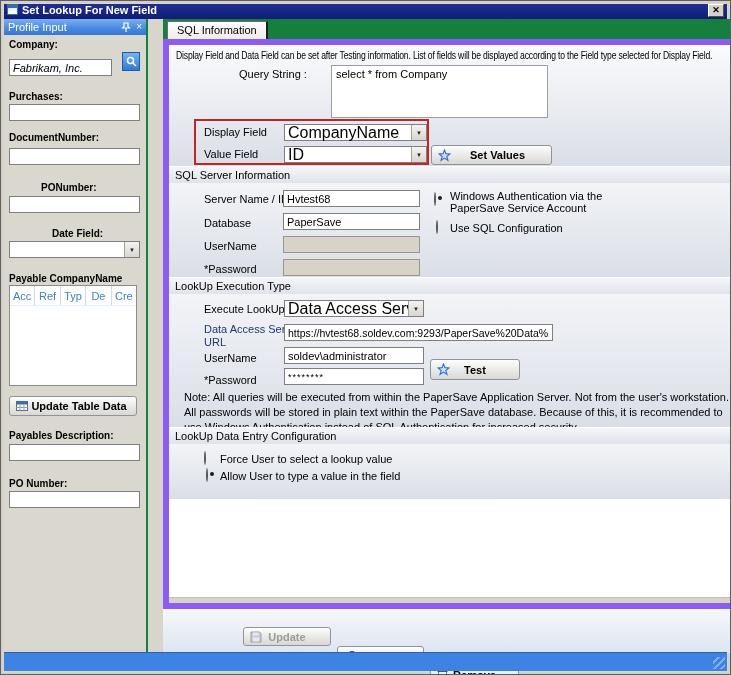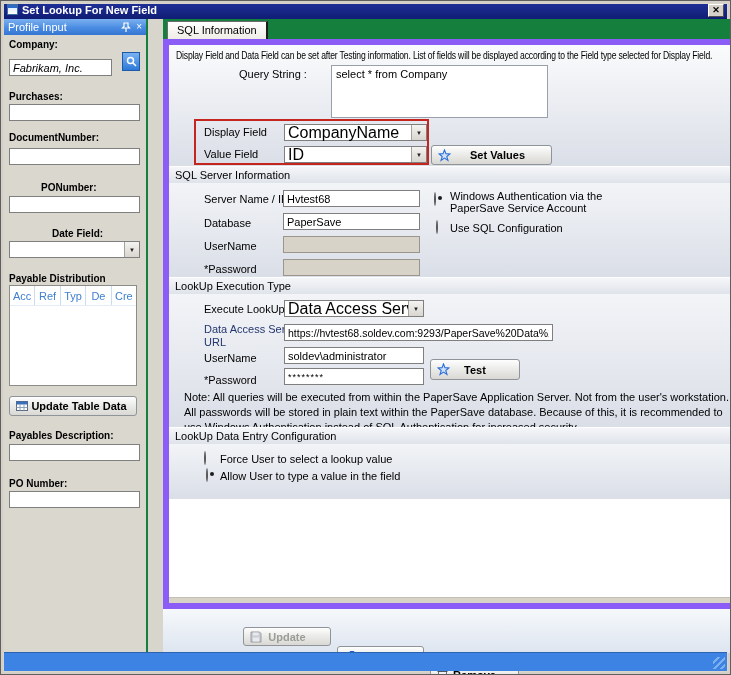--- a/index.html
+++ b/index.html
@@ -102,21 +102,21 @@
 
     <div class="abs lbl" style="left:5px;top:163px;margin-left:32px;">PONumber:</div>
     <input class="abs inp" style="left: 5px; top: 177px; width: 131px;" value="">
 
     <div class="abs lbl" style="left:5px;top:209px;padding-left:43px;">Date Field:</div>
     <div class="abs combo" style="left:5px;top:222px;width:131px;">
       <span class="cv"></span>
       <span class="arrow">▼</span>
     </div>
 
-    <div class="abs lbl" style="left:5px;top:254px;">Payable Distribution</div>
+    <div class="abs lbl" style="left:5px;top:254px;">Payable CompanyName</div>
     <div class="abs grid" style="left:5px;top:266px;width:128px;height:101px;">
       <div class="grid-head">
         <span class="gc">Acc</span>
         <span class="gc">Ref</span>
         <span class="gc">Typ</span>
         <span class="gc">De</span>
         <span class="gc">Cre</span>
       </div>
     </div>
 

